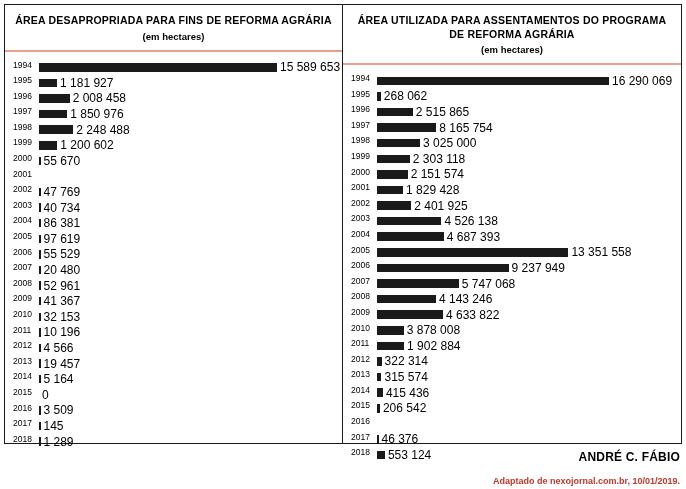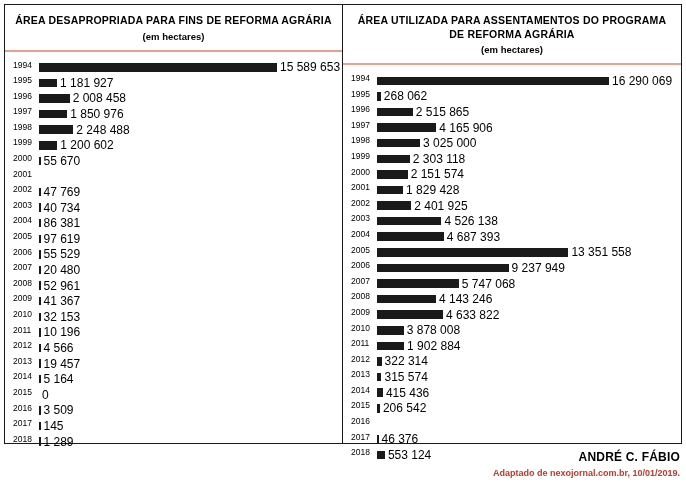--- a/index.html
+++ b/index.html
@@ -102,21 +102,21 @@
   }
   .credit-author {
     font-size: 12px;
     font-weight: bold;
     letter-spacing: 0.2px;
   }
   .credit-source {
     font-size: 9px;
     font-weight: bold;
     color: #c0392b;
-    margin-top: 4px;
+    margin-top: 12px;
   }
 </style>
 </head>
 <body>
 
 <div class="page">
 
   <div class="panels">
 
     <div class="panel left">
@@ -323,21 +323,21 @@
             <div class="row-label">1996</div>
             <div class="row-bar-wrap">
               <div class="bar" style="width: 35.83px;"></div>
               <div class="row-value">2 515 865</div>
             </div>
           </div>
           <div class="row">
             <div class="row-label">1997</div>
             <div class="row-bar-wrap">
               <div class="bar" style="width: 59.33px;"></div>
-              <div class="row-value">4 165 906</div>
+              <div class="row-value">8 165 754</div>
             </div>
           </div>
           <div class="row">
             <div class="row-label">1998</div>
             <div class="row-bar-wrap">
               <div class="bar" style="width: 43.08px;"></div>
               <div class="row-value">3 025 000</div>
             </div>
           </div>
           <div class="row">

